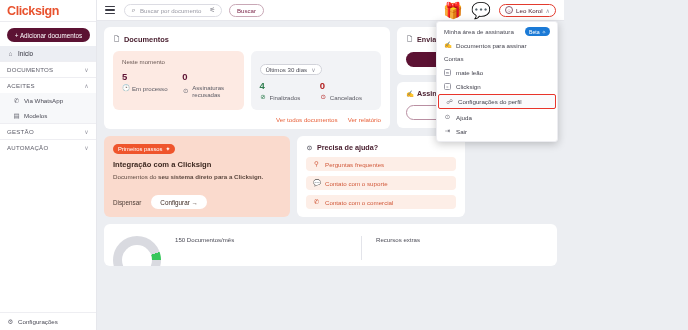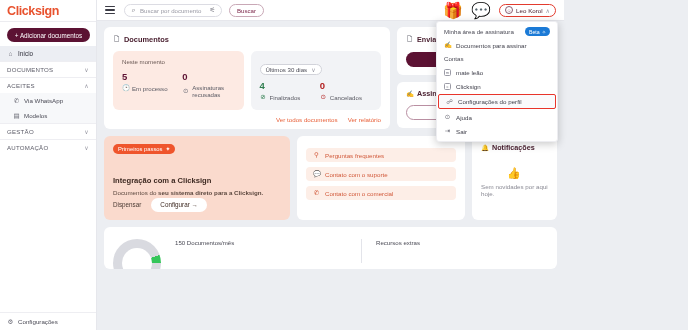--- a/index.html
+++ b/index.html
@@ -131,21 +131,21 @@
 
   
   .onboard {
     width: 186px; flex: 0 0 186px; background:#fadacd; border-radius:6px;
     padding: 8px 9px; display:flex; flex-direction:column;
   }
   .badge {
     display:inline-flex; align-items:center; gap:3px; align-self:flex-start;
     background:#ef552c; color:#fff; font-size:5.8px; border-radius:7px; padding: 2px 5px;
   }
-  .onboard h3 { font-size:7.6px; color:#3e2a22; margin-top:22px; font-weight:bold;}
+  .onboard h3 { font-size:7.6px; color:#3e2a22; margin-top:6px; font-weight:bold;}
   .onboard p { font-size:6.2px; color:#5c483f; margin-top:4px; line-height:8.5px;}
   .onboard-actions { margin-top:auto; display:flex; align-items:center; gap:10px;}
   .link-plain { font-size:6.3px; color:#4a3a33; cursor:pointer;}
   .btn-white {
     height:14px; padding: 0 9px; background:#fff; border-radius:8px; font-size:6.3px;
     color:#3e2a22; display:flex; align-items:center; gap:4px; cursor:pointer;
   }
   .help-card { width: 168px; flex: 0 0 168px; padding: 7px 9px 8px 9px;}
   .help-item {
     height:14px; background:#fdeee7; border-radius:4px; display:flex; align-items:center;
@@ -372,44 +372,38 @@
           <p>
             <span>Documentos do </span><b>seu sistema direto para a Clicksign.</b>
           </p>
           <div class="onboard-actions">
             <span class="link-plain">Dispensar</span>
             <span class="btn-white">Configurar  →</span>
           </div>
         </section>
 
         <section class="card help-card">
+          <div class="mini-title">
+            <span class="gl">⊙</span>
+            <span>Precisa de ajuda?</span>
+          </div>
           <div class="help-item">
             <span class="gl" style="color:#d1593a">⚲</span>
             <span>Perguntas frequentes</span>
           </div>
           <div class="help-item">
             <span class="gl" style="color:#d1593a">💬</span>
             <span>Contato com o suporte</span>
           </div>
           <div class="help-item">
             <span class="gl" style="color:#d1593a">✆</span>
             <span>Contato com o comercial</span>
           </div>
         </section>
 
-        <section class="card notif-card">
-          <div class="mini-title">
-            <span class="gl">🔔</span>
-            <span>Notificações</span>
-          </div>
-          <div class="notif-empty">
-            <span class="emoji">👍</span>
-            <span class="txt">Sem novidades por aqui hoje.</span>
-          </div>
-        </section>
       </div>
 
       <section class="card plan-card">
         <div class="plan-body">
           <div class="gauge">
             <div class="ring"></div>
             <div class="hole"></div>
           </div>
           <div class="plan-col">150 Documentos/mês</div>
           <div class="plan-divider"></div>

